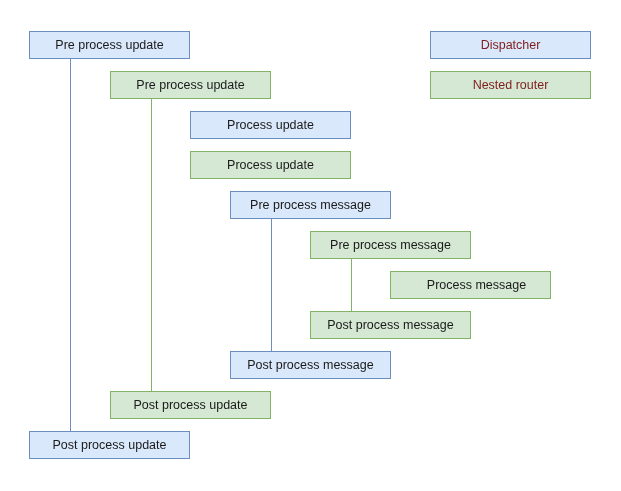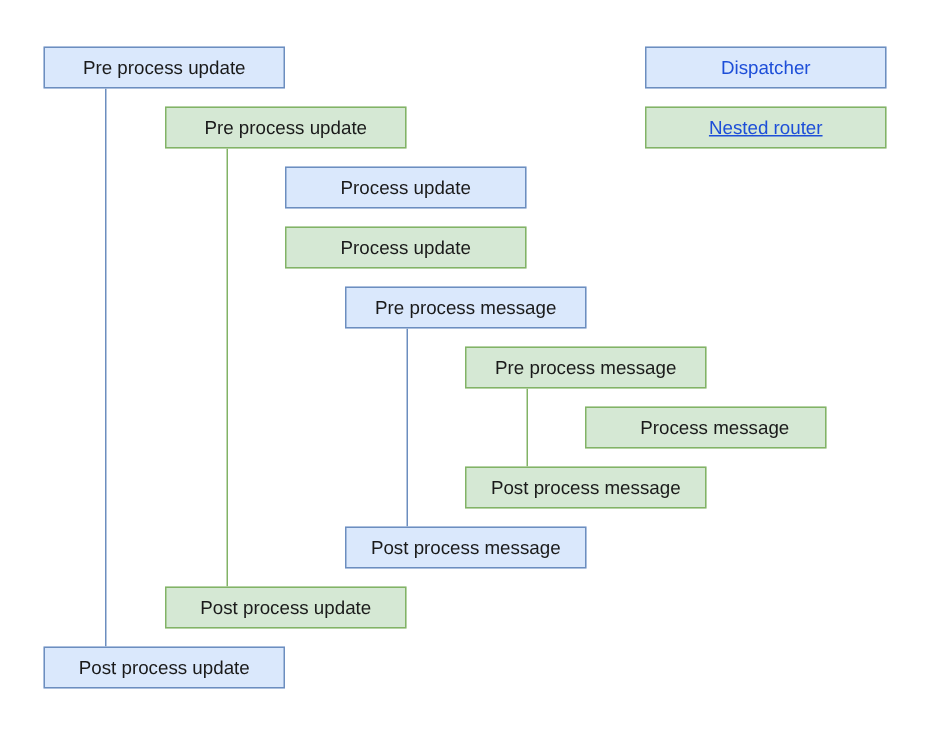--- a/index.html
+++ b/index.html
@@ -47,21 +47,21 @@
   }
   .edge.blue  { background: #6c8ebf; }
   .edge.green { background: #82b366; }
   .legend-item {
     position: absolute;
     box-sizing: border-box;
     height: 28px;
     line-height: 26px;
     text-align: center;
     font-size: 12.5px;
-    color: #1d4ed8;
+    color: #7f1d1d;
     border-width: 1px;
     border-style: solid;
     white-space: nowrap;
     z-index: 2;
   }
   .legend-item.blue {
     background: #dae8fc;
     border-color: #6c8ebf;
   }
   .legend-item.green {
@@ -85,15 +85,15 @@
   <div class="node green" style="left:190px; top:151px; width:161px;">Process update</div>
   <div class="node blue" style="left:230px; top:191px; width:161px;">Pre process message</div>
   <div class="node green" style="left:310px; top:231px; width:161px;">Pre process message</div>
   <div class="node green" style="left:390px; top:271px; width:161px;padding-left:12px;">Process message</div>
   <div class="node green" style="left:310px; top:311px; width:161px;">Post process message</div>
   <div class="node blue" style="left:230px; top:351px; width:161px;">Post process message</div>
   <div class="node green" style="left:110px; top:391px; width:161px;">Post process update</div>
   <div class="node blue" style="left:29px;  top:431px; width:161px;">Post process update</div>
 
   <div class="legend-item blue" style="left:430px; top:31px; width:161px;">Dispatcher</div>
-  <div class="legend-item green" style="left:430px; top:71px; width:161px;text-decoration:underline;">Nested router</div>
+  <div class="legend-item green" style="left:430px; top:71px; width:161px;">Nested router</div>
 
 </div>
 
 </body></html>

